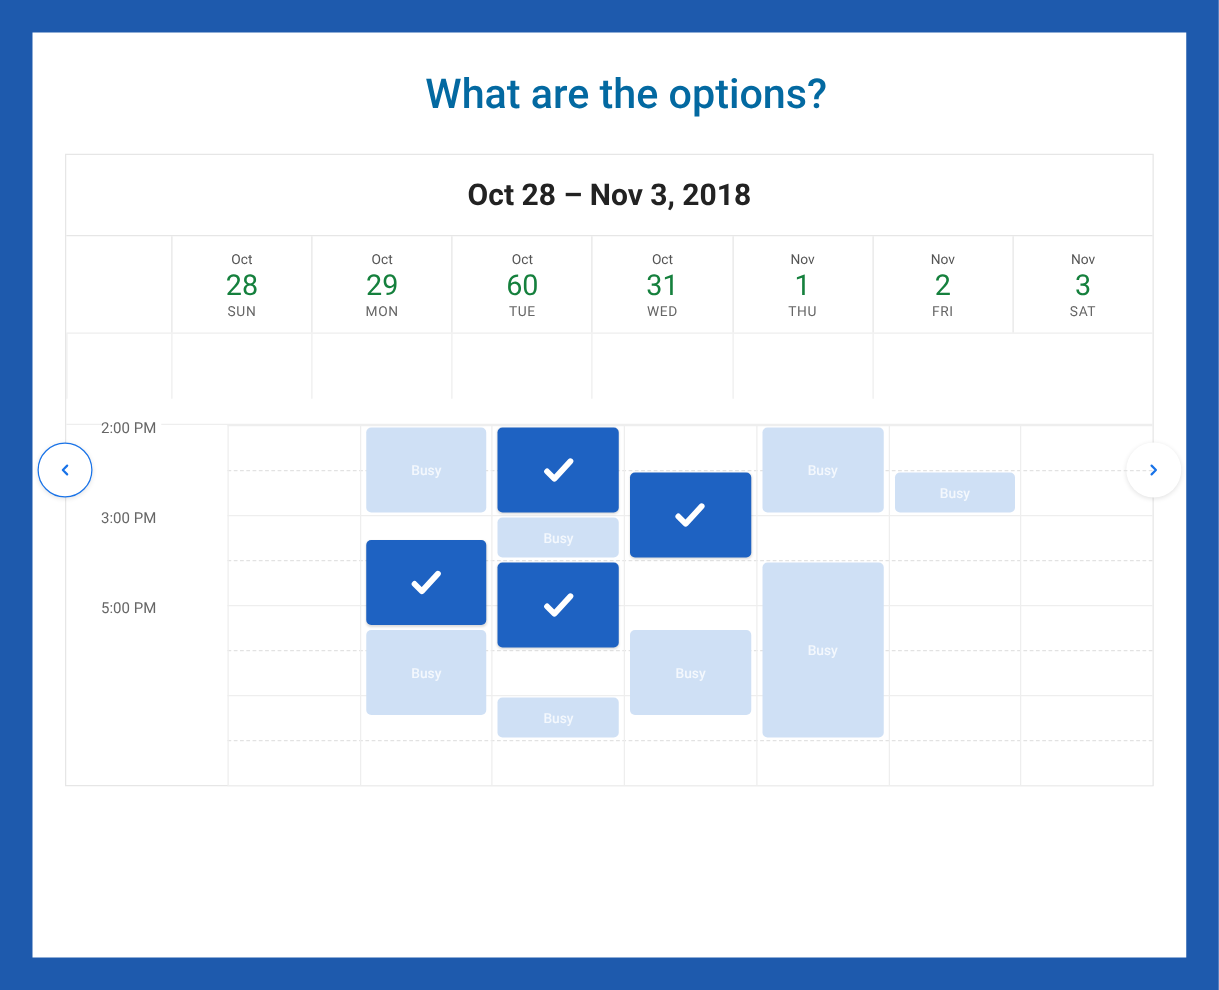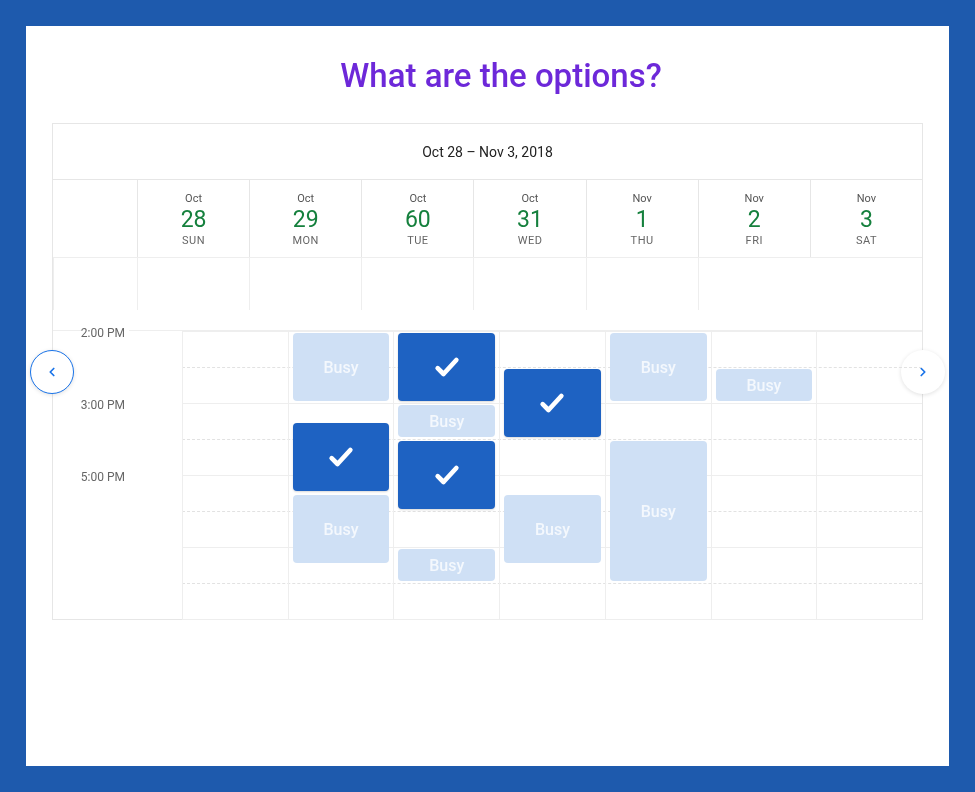--- a/index.html
+++ b/index.html
@@ -15,21 +15,21 @@
       width: 100%;
       height: 100%;
       padding: 30px 0 0 0;
       overflow: hidden;
       position: relative;
     }
     .heading {
       text-align: center;
       font-size: 33px;
       font-weight: 500;
-      color: #6d28d9;
+      color: #0369a1;
       margin-bottom: 28px;
       padding-left: 27px;
     }
     .tabs {
       display: flex;
       justify-content: center;
       gap: 36px;
       margin-bottom: 22px;
     }
     .tab {
@@ -61,22 +61,22 @@
     .calendar {
       border: 1px solid #e6e6e6;
     }
     .range-row {
       text-align: center;
       position: relative;
       padding: 18px 0;
       border-bottom: 1px solid #e6e6e6;
     }
     .range-text {
-      font-size: 14px;
-      font-weight: 400;
+      font-size: 24px;
+      font-weight: 700;
       color: #222;
     }
     .nav-btn {
       position: absolute;
       top: 50%;
       transform: translateY(-50%);
       width: 44px;
       height: 44px;
       border-radius: 50%;
       background: #fff;
@@ -163,21 +163,21 @@
       border-top: 1px dashed #e2e2e2;
     }
 
     .event {
       position: absolute;
       left: 4px; right: 4px;
       border-radius: 4px;
       display: flex;
       align-items: center;
       justify-content: center;
-      font-size: 16px;
+      font-size: 11px;
       font-weight: 500;
     }
     .event.busy {
       background: #cfe0f5;
       color: #f4f8fd;
     }
     .event.pick {
       background: #1e62c2;
       color: #fff;
       z-index: 2;

